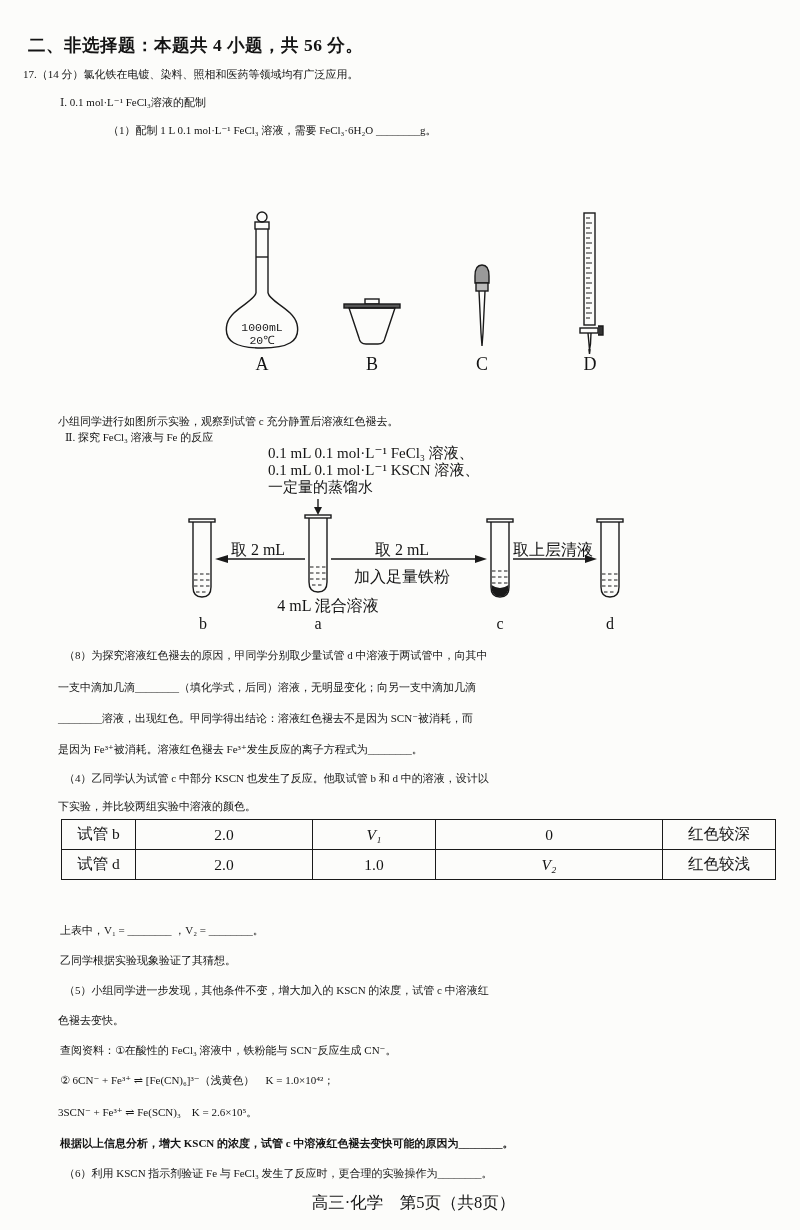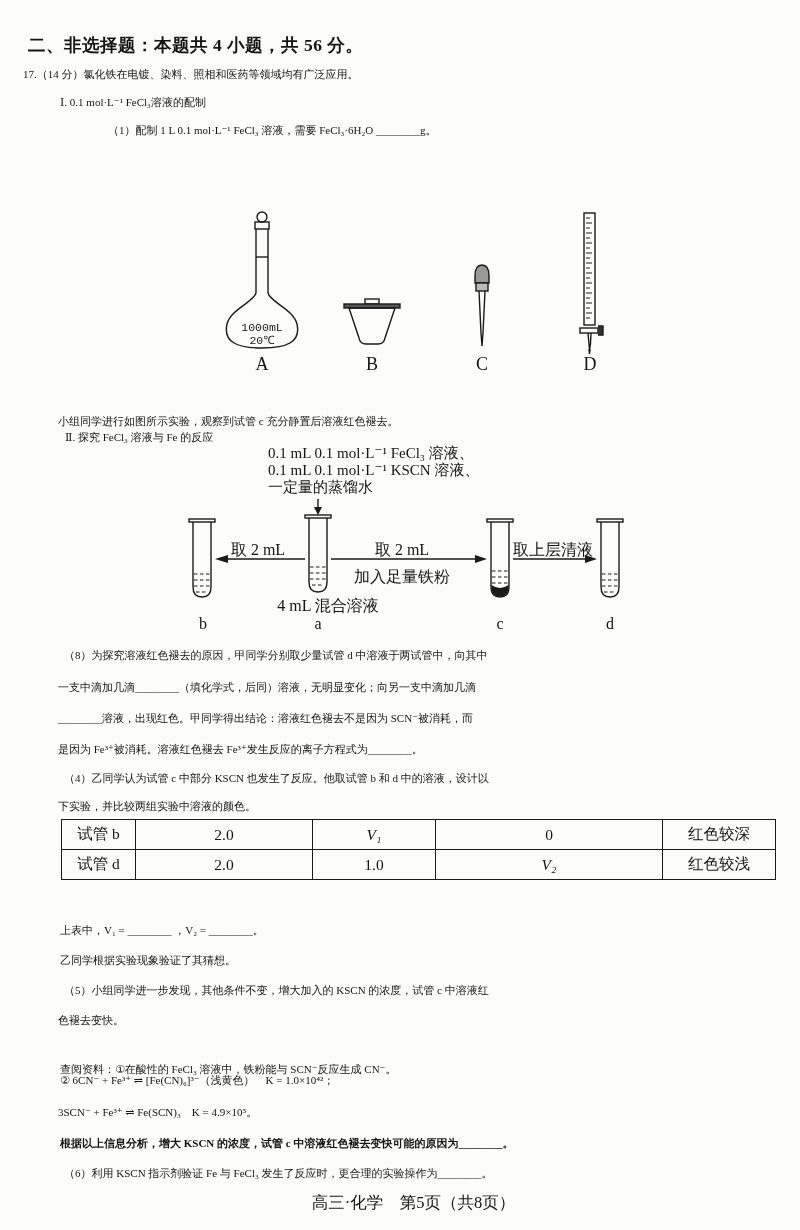--- a/index.html
+++ b/index.html
@@ -173,20 +173,20 @@
       <td class="ital">V₂</td>
       <td>红色较浅</td>
     </tr>
   </tbody>
     </table>
 
   <div class="tl" style="left:60px; top:919px;">上表中，V₁ = ________ ，V₂ = ________。</div>
   <div class="tl" style="left:60px; top:949px;">乙同学根据实验现象验证了其猜想。</div>
   <div class="tl" style="left:64px; top:979px;">（5）小组同学进一步发现，其他条件不变，增大加入的 KSCN 的浓度，试管 c 中溶液红</div>
   <div class="tl" style="left:58px; top:1009px;">色褪去变快。</div>
-  <div class="tl" style="left:60px; top:1039px;margin-top:19px;">查阅资料：①在酸性的 FeCl₃ 溶液中，铁粉能与 SCN⁻反应生成 CN⁻。</div>
+  <div class="tl" style="left:60px; top:1039px;">查阅资料：①在酸性的 FeCl₃ 溶液中，铁粉能与 SCN⁻反应生成 CN⁻。</div>
   <div class="tl" style="left:60px; top:1069px;">② 6CN⁻ + Fe³⁺ ⇌ [Fe(CN)₆]³⁻（浅黄色）　K = 1.0×10⁴²；</div>
-  <div class="tl" style="left:58px; top:1101px;">3SCN⁻ + Fe³⁺ ⇌ Fe(SCN)₃　K = 4.9×10⁵。</div>
+  <div class="tl" style="left:58px; top:1101px;">3SCN⁻ + Fe³⁺ ⇌ Fe(SCN)₃　K = 2.6×10⁵。</div>
   <div class="tl" style="left:60px; top:1132px;font-weight:bold;">根据以上信息分析，增大 KSCN 的浓度，试管 c 中溶液红色褪去变快可能的原因为________。</div>
   <div class="tl" style="left:64px; top:1162px;">（6）利用 KSCN 指示剂验证 Fe 与 FeCl₃ 发生了反应时，更合理的实验操作为________。</div>
 
   <div class="footer">高三·化学　第5页（共8页）</div>
 </div>
 
 </body></html>

